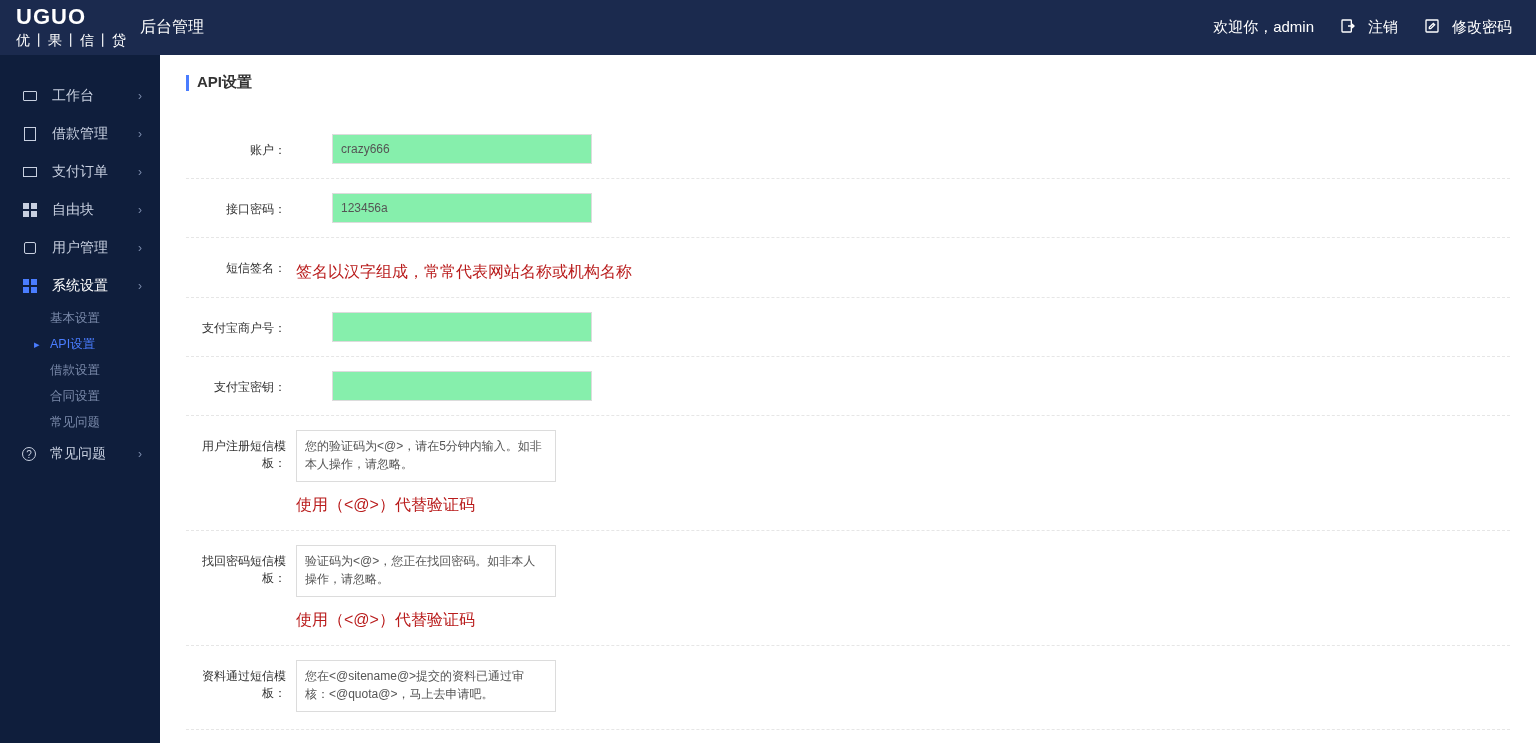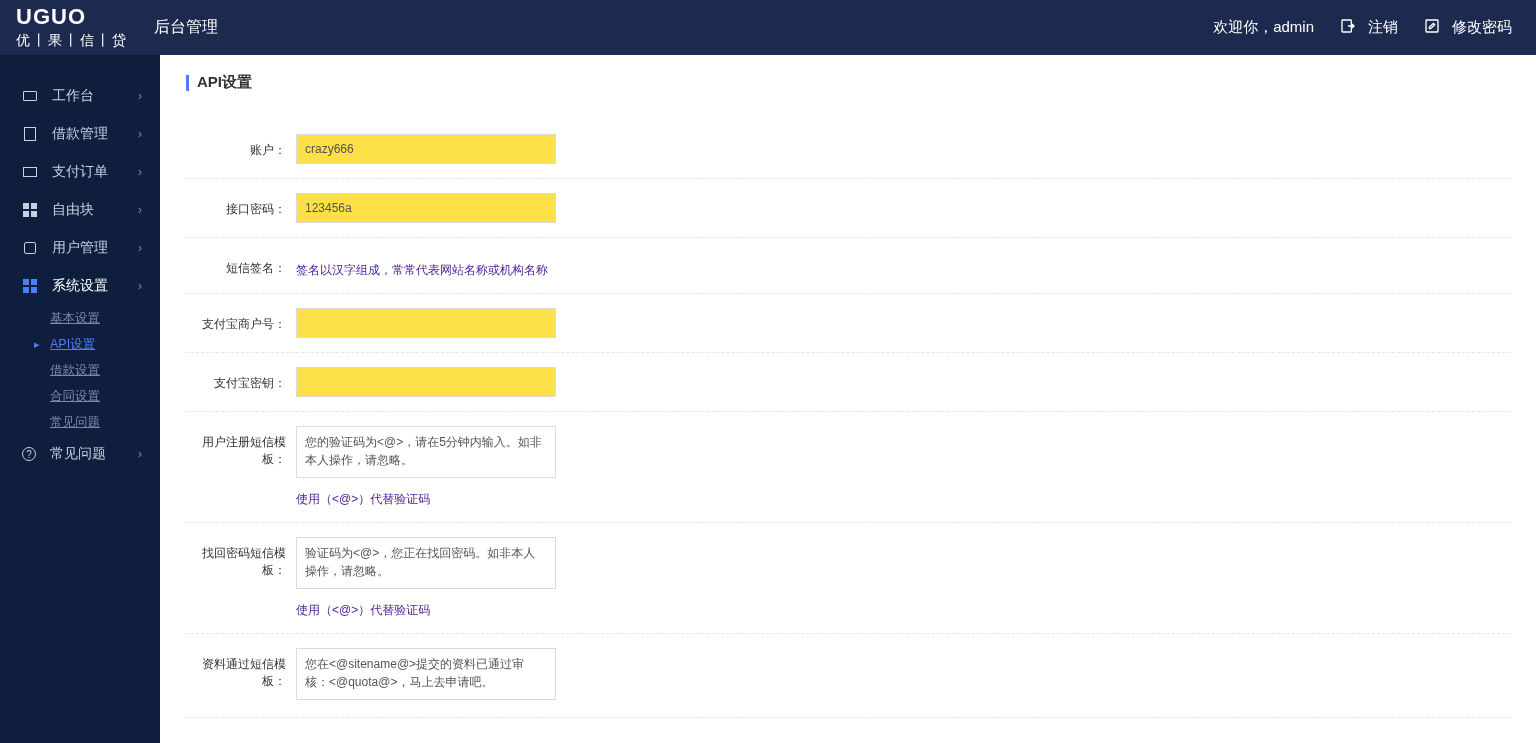--- a/index.html
+++ b/index.html
@@ -1,52 +1,52 @@
 <!DOCTYPE html>
 <html><head>
   <meta charset="utf-8">
   <style>
     * { margin: 0; padding: 0; box-sizing: border-box; }
     body { font-family: "Microsoft YaHei", Arial, sans-serif; font-size: 13px; background: #fff; width: 1536px; height: 743px; overflow: hidden; }
     
     .header { height: 55px; background: #1b2a4e; color: #fff; display: flex; align-items: center; justify-content: space-between; padding: 0 24px 0 16px; }
-    .logo-area { display: flex; align-items: center; gap: 22px; }
+    .logo-area { display: flex; align-items: center; gap: 8px; }
     .logo-main { font-size: 22px; font-weight: bold; letter-spacing: 1px; line-height: 1; }
     .logo-sub { font-size: 14px; letter-spacing: 2px; margin-top: 4px; }
     .logo-title { font-size: 16px; margin-left: 4px; }
     .header-right { display: flex; align-items: center; gap: 26px; font-size: 15px; }
     .header-link { display: flex; align-items: center; gap: 12px; cursor: pointer; color: #fff; }
     .header-link svg { width: 16px; height: 16px; }
     .welcome { font-size: 15px; }
     
     .body-wrap { display: flex; height: calc(743px - 55px); }
     
     .sidebar { width: 160px; background: #0f1e3c; color: #c8d0e0; flex-shrink: 0; padding-top: 22px; }
     .nav-item { position: relative; height: 38px; display: flex; align-items: center; padding-left: 22px; cursor: pointer; font-size: 14px; }
     .nav-item .icon { width: 16px; height: 16px; display: inline-flex; align-items: center; justify-content: center; margin-right: 14px; }
     .nav-item .chevron { position: absolute; right: 18px; color: #7a8aaa; font-size: 12px; }
     .nav-item.active-parent { color: #fff; }
     .sub-item { height: 26px; display: flex; align-items: center; padding-left: 50px; font-size: 12.5px; color: #7a8aaa; cursor: pointer; }
     .sub-item.active { color: #4a7dff; }
     .sub-item.active::before { content: "▸"; position: absolute; left: 34px; color: #4a7dff; font-size: 11px; }
-    .sub-item { position: relative; text-decoration: underline; }
+    .sub-item { position: relative; }
     .icon-active { color: #4a7dff; }
     
     .main { flex: 1; background: #f7f7f7; overflow-y: auto; }
     .main-inner { background: #fff; margin: 0; min-height: 100%; padding: 18px 26px 30px 26px; }
     .page-title-wrap { display: flex; align-items: center; gap: 8px; margin-bottom: 28px; }
     .page-title-bar { width: 3px; height: 16px; background: #4a7dff; }
     .page-title { font-size: 15px; font-weight: 600; color: #333; }
     
     .form-row { border-bottom: 1px dashed #e6e6e6; padding: 14px 0 14px 0; display: flex; align-items: flex-start; }
     .form-label { width: 100px; text-align: right; font-size: 12px; color: #333; padding-top: 8px; flex-shrink: 0; margin-right: 10px; }
     .form-body { flex: 1; }
-    .form-input { width: 260px; height: 30px; border: 1px solid #dcdcdc; padding: 0 8px; font-size: 12px; color: #555; background: #fde047; }
+    .form-input { width: 260px; height: 30px; border: 1px solid #dcdcdc; padding: 0 8px; font-size: 12px; color: #555; background: #86efac; margin-left: 36px; }
     .form-textarea { width: 260px; height: 52px; border: 1px solid #dcdcdc; padding: 6px 8px; font-size: 12px; color: #555; background: #fff; resize: none; font-family: inherit; line-height: 1.5; }
-    .form-hint { color: #4c1d95; font-size: 12px; margin-top: 10px; }
+    .form-hint { color: #b91c1c; font-size: 16px; margin-top: 10px; }
     
     
     .sq-icon { display:inline-block; border:1.5px solid currentColor; }
     .four-sq { display:inline-grid; grid-template-columns: 6px 6px; grid-template-rows: 6px 6px; gap:2px; }
     .four-sq span { background: currentColor; }
   </style>
 </head>
 <body>
 
 <div class="header">

